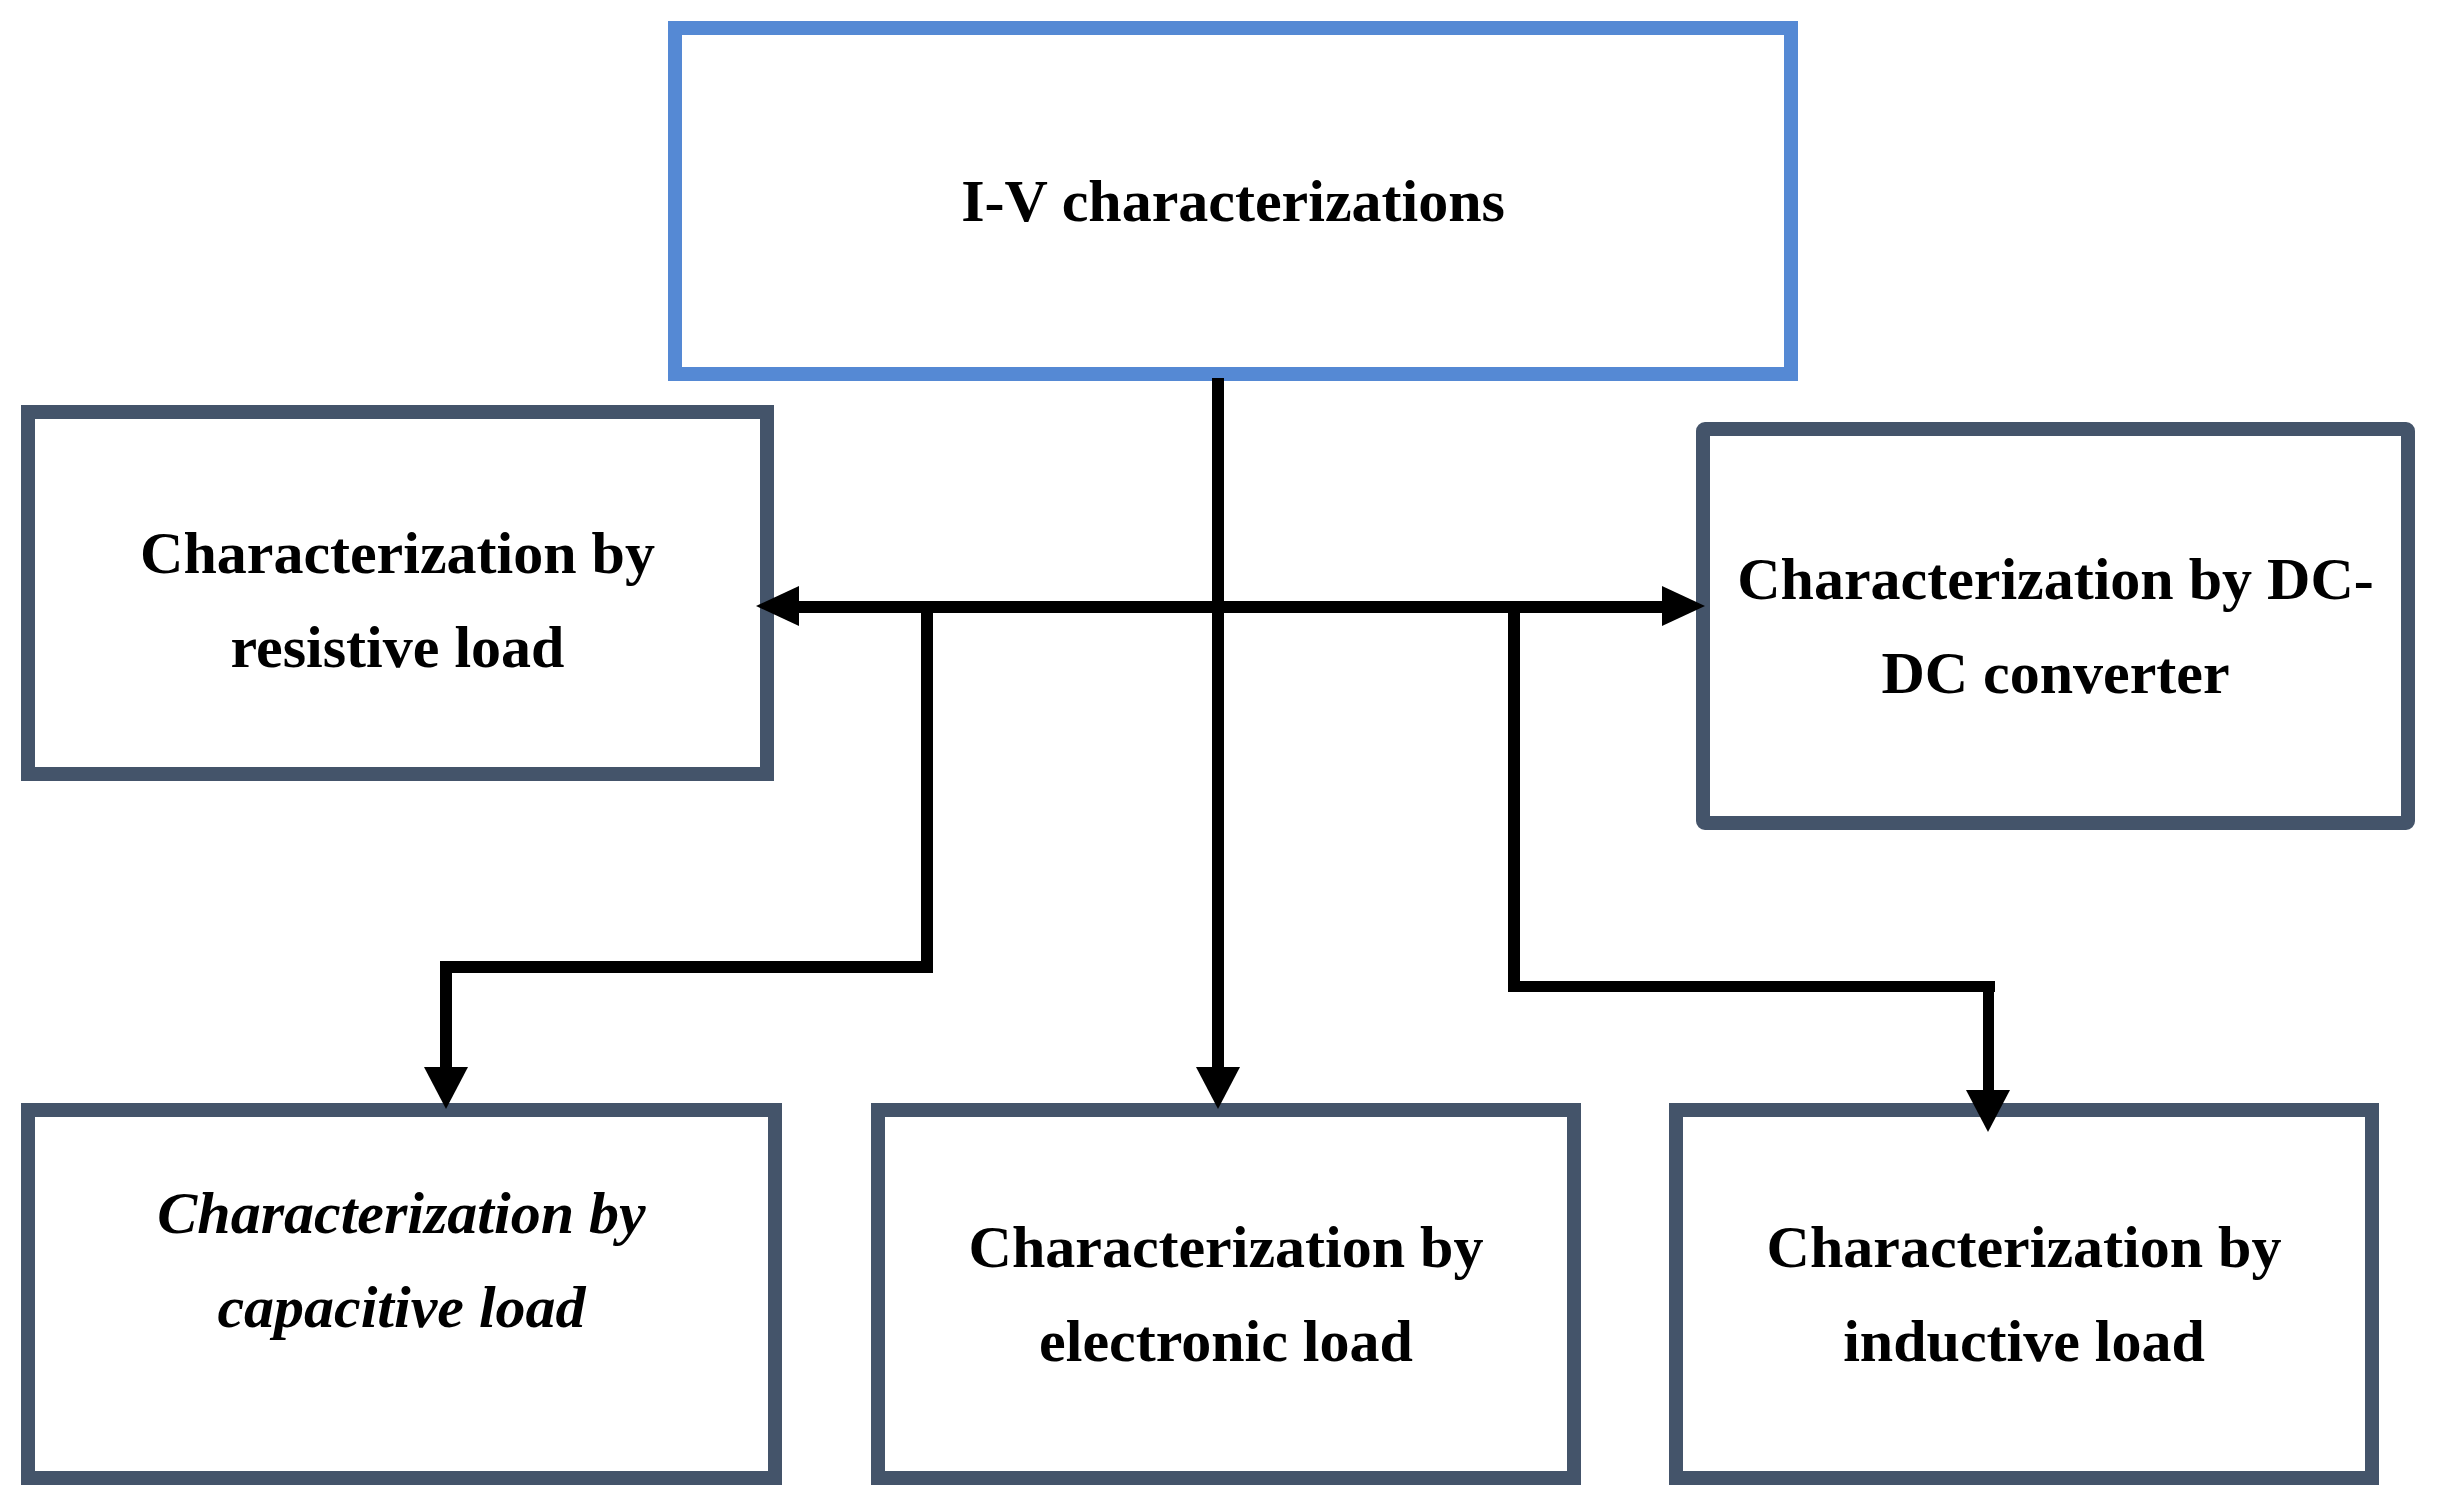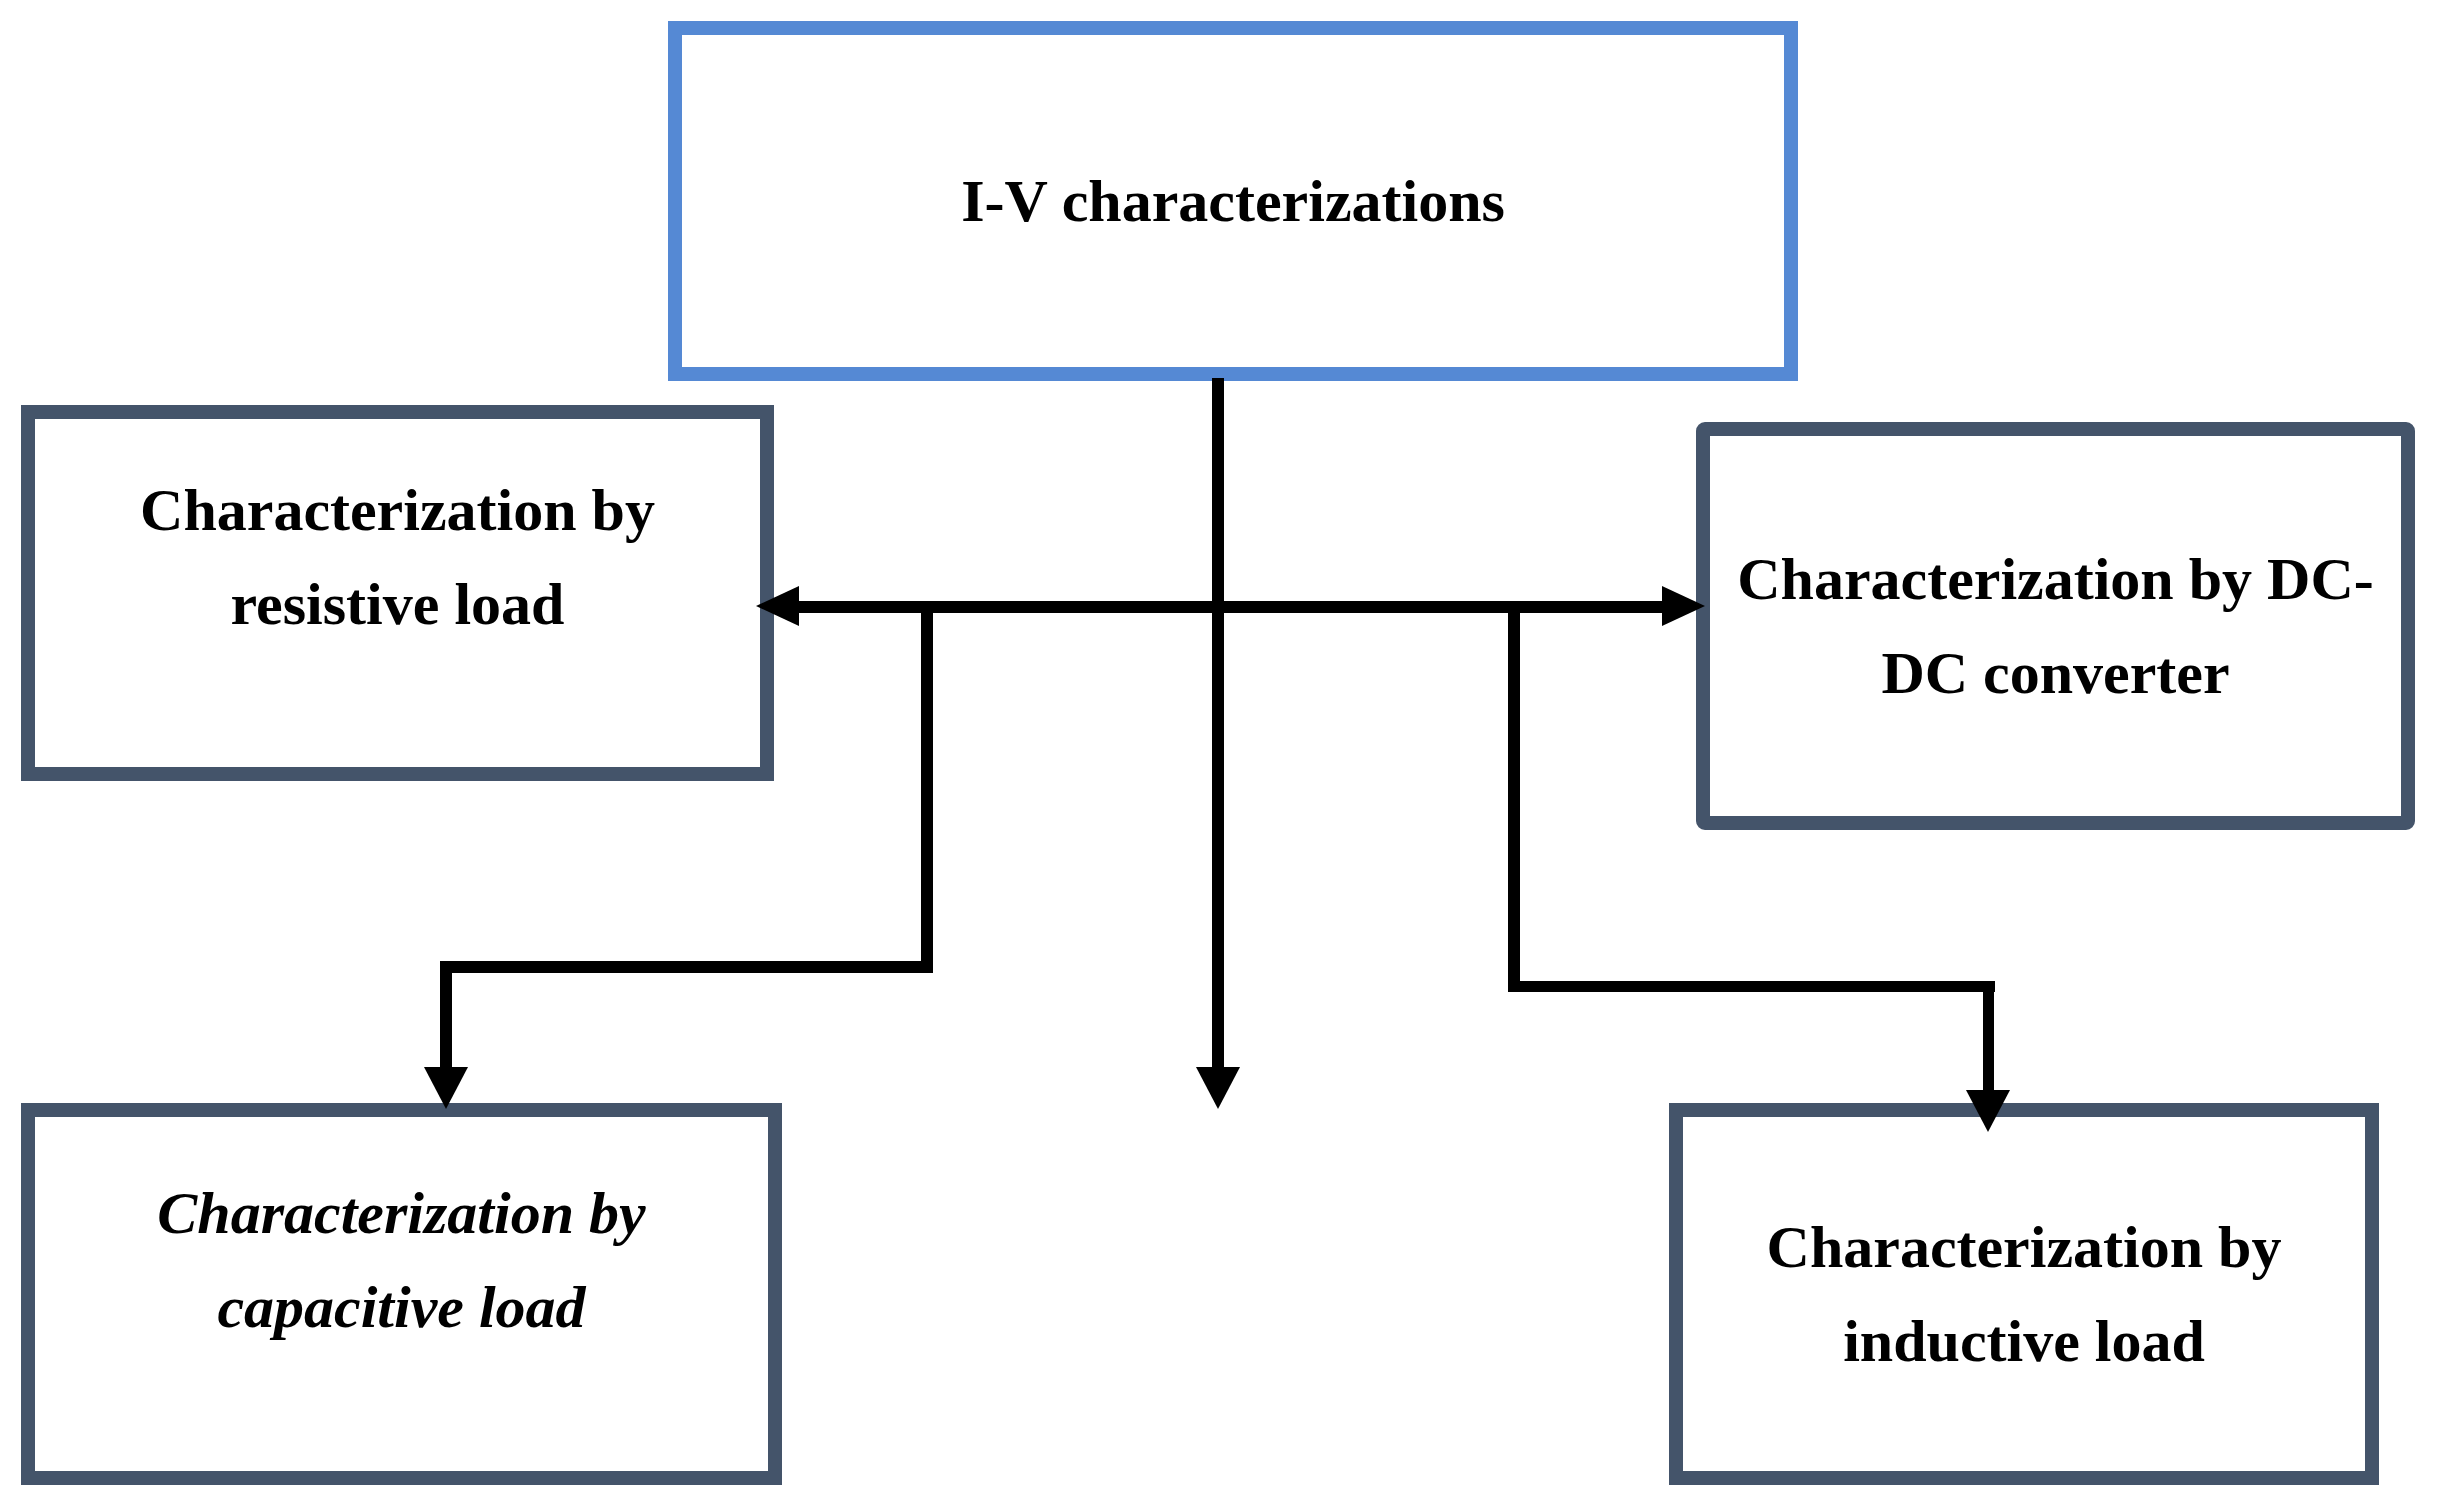--- a/index.html
+++ b/index.html
@@ -32,21 +32,21 @@
     color: #000000;
     padding: 0 7.6px;
   }
   .node-root {
     left: 668px; top: 21px;
     width: 1130px; height: 360px;
     border: 14.4px solid #5589d4;
     text-align: right;
   }
   .node-dark { border: 14.4px solid #44546a; }
-  .node-resistive   { left: 21px;   top: 405px;  width: 753px;  height: 376px; padding-bottom: 73px; }
+  .node-resistive   { left: 21px;   top: 405px;  width: 753px;  height: 376px; padding-bottom: 73px; align-items: flex-end; }
   .node-dcdc        { left: 1696px; top: 422px;  width: 719px;  height: 408px; border-radius: 9px; }
   .node-capacitive  { left: 21px;   top: 1103px; width: 761px; height: 382px; padding-bottom: 68px; font-style: italic; }
   .node-electronic  { left: 871px; top: 1103px; width: 710px;  height: 382px; }
   .node-inductive   { left: 1669px; top: 1103px; width: 710px;  height: 382px; }
 
   
   .line {
     position: absolute;
     background: #000000;
   }
@@ -84,20 +84,23 @@
   </div>
 
   <div class="node node-dark node-dcdc">
     <div class="label">Characterization by DC-DC converter</div>
   </div>
 
   <div class="node node-dark node-capacitive">
     <div class="label">Characterization by capacitive load</div>
   </div>
 
+  <div class="node node-dark node-electronic">
+    <div class="label">Characterization by electronic load</div>
+  </div>
 
   <div class="node node-dark node-inductive">
     <div class="label">Characterization by inductive load</div>
   </div>
 
   <div class="line" style="left:1212px; top:378px; width:12px; height:691px;"></div>
   <div class="head head-down" style="left:1196px; top:1067px;"></div>
 
   <div class="line" style="left:778px; top:601px; width:888px; height:12px;"></div>
   <div class="head head-left" style="left:756px; top:586px;"></div>

